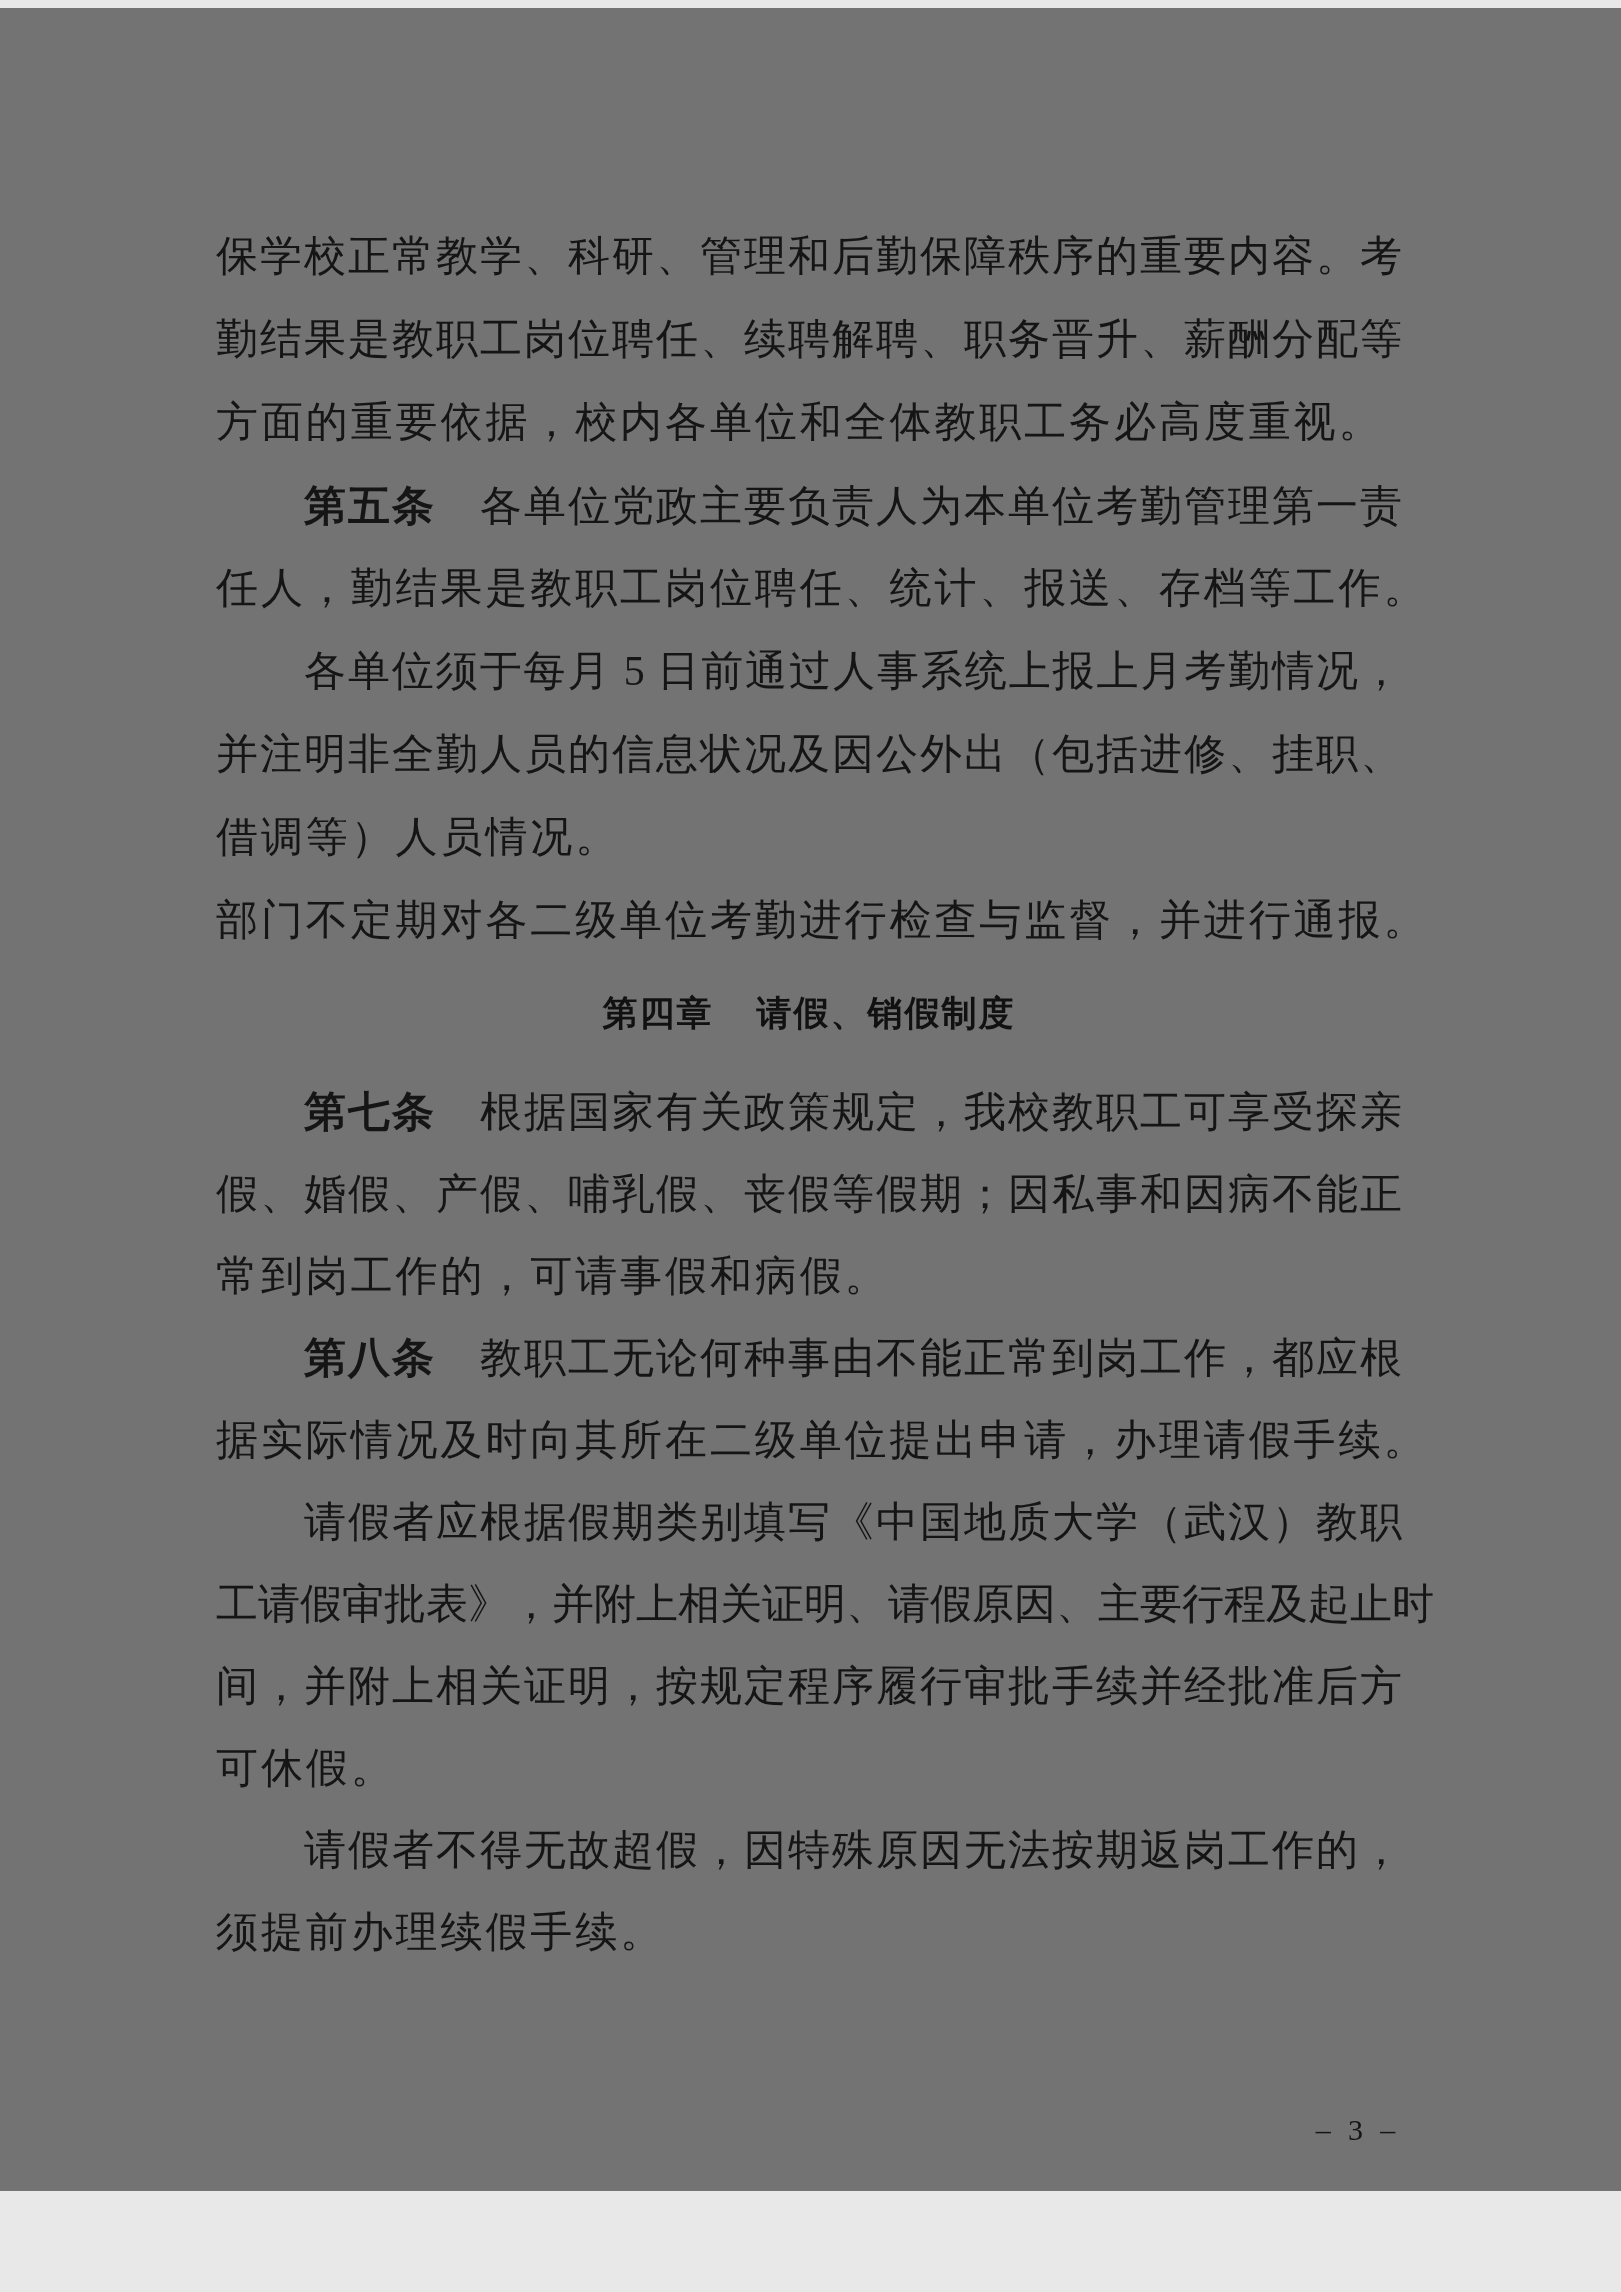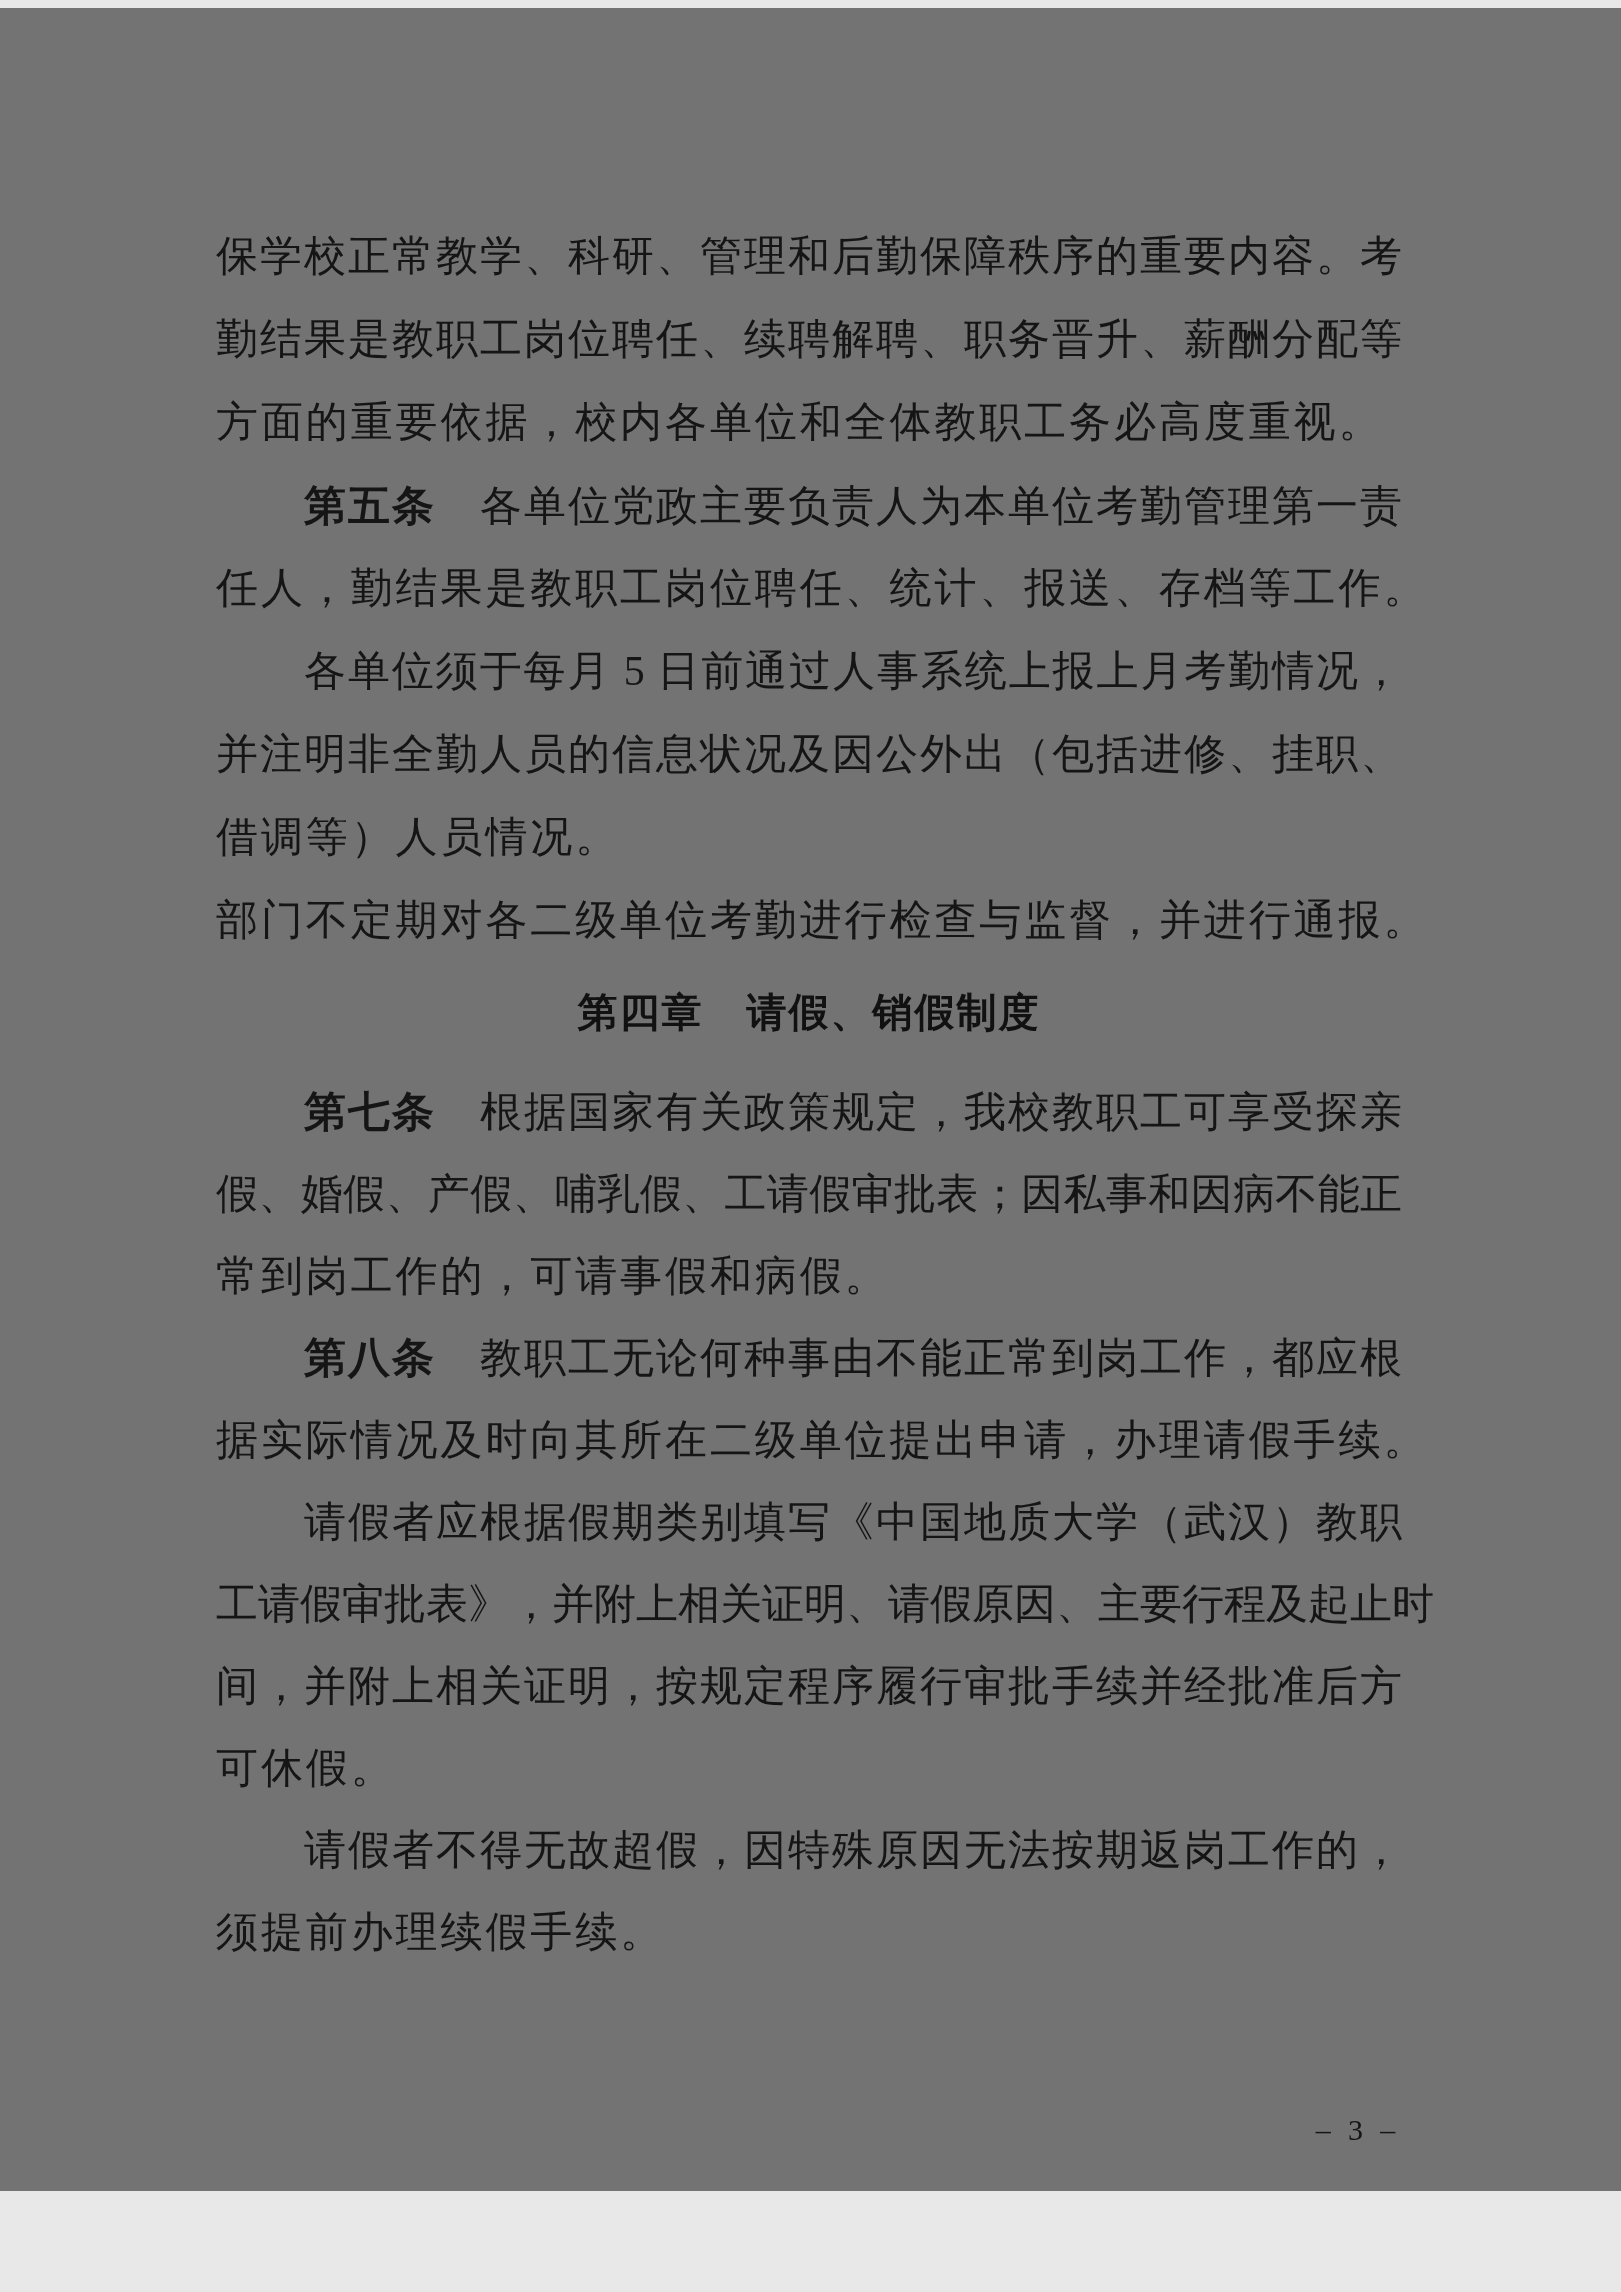--- a/index.html
+++ b/index.html
@@ -39,21 +39,21 @@
     font-weight: 700;
     margin-right: 44px;
   }
   .heading {
     height: 101px;
     line-height: 101px;
     margin-bottom: 7.8px;
     text-align: center;
     font-family: "Liberation Sans", sans-serif;
     font-weight: 700;
-    font-size: 40px;
+    font-size: 35px;
     letter-spacing: 2px;
     white-space: nowrap;
     color: #111111;
   }
   .heading .chapter { margin-right: 43px; }
   .page-number {
     position: absolute;
     top: 2105px;
     left: 1301px;
     width: 114px;
@@ -74,21 +74,21 @@
       <div class="line fill"><span>勤结果是教职工岗位聘任、续聘解聘、职务晋升、薪酬分配等</span></div>
       <div class="line"><span>方面的重要依据，校内各单位和全体教职工务必高度重视。</span></div>
       <div class="line indent fill"><span class="term">第五条</span><span>各单位党政主要负责人为本单位考勤管理第一责</span></div>
       <div class="line"><span>任人，勤结果是教职工岗位聘任、统计、报送、存档等工作。</span></div>
       <div class="line indent fill"><span>各单位须于每月 5 日前通过人事系统上报上月考勤情况，</span></div>
       <div class="line fill"><span>并注明非全勤人员的信息状况及因公外出（包括进修、挂职、</span></div>
       <div class="line"><span>借调等）人员情况。</span></div>
       <div class="line"><span>部门不定期对各二级单位考勤进行检查与监督，并进行通报。</span></div>
       <div class="heading"><span class="chapter">第四章</span><span>请假、销假制度</span></div>
       <div class="line indent fill post"><span class="term">第七条</span><span>根据国家有关政策规定，我校教职工可享受探亲</span></div>
-      <div class="line fill post"><span>假、婚假、产假、哺乳假、工请假审批表；因私事和因病不能正</span></div>
+      <div class="line fill post"><span>假、婚假、产假、哺乳假、丧假等假期；因私事和因病不能正</span></div>
       <div class="line post"><span>常到岗工作的，可请事假和病假。</span></div>
       <div class="line indent fill post"><span class="term">第八条</span><span>教职工无论何种事由不能正常到岗工作，都应根</span></div>
       <div class="line post"><span>据实际情况及时向其所在二级单位提出申请，办理请假手续。</span></div>
       <div class="line indent fill post"><span>请假者应根据假期类别填写《中国地质大学（武汉）教职</span></div>
       <div class="line fill post"><span>工请假审批表》，并附上相关证明、请假原因、主要行程及起止时</span></div>
       <div class="line fill post"><span>间，并附上相关证明，按规定程序履行审批手续并经批准后方</span></div>
       <div class="line post"><span>可休假。</span></div>
       <div class="line indent fill post"><span>请假者不得无故超假，因特殊原因无法按期返岗工作的，</span></div>
       <div class="line post"><span>须提前办理续假手续。</span></div>
     </div>

